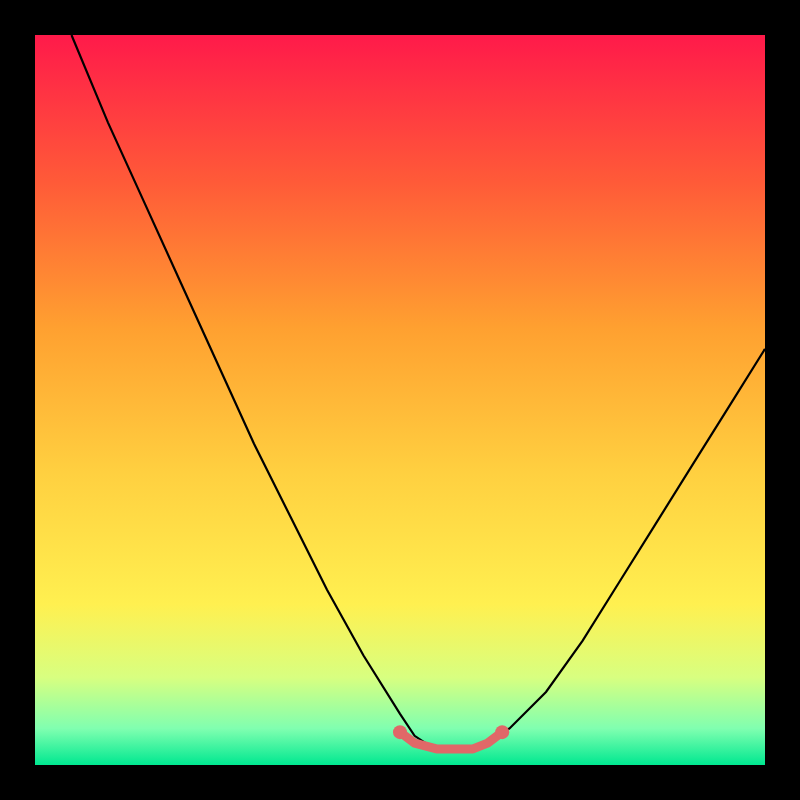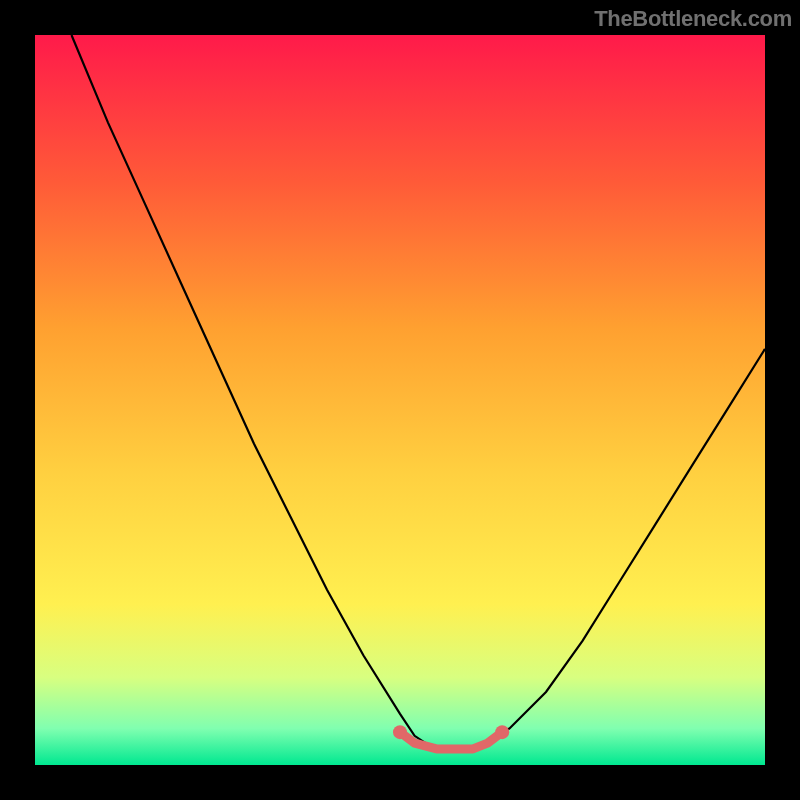--- a/index.html
+++ b/index.html
@@ -55,14 +55,13 @@
       </defs>
       <rect id="bg-rect" x="0" y="0" width="730" height="730" fill="url(#bg-grad)"></rect>
       <path id="curve-main" fill="none" stroke="#000000" stroke-width="2.2" d="M36.50 0.00 L73.00 87.60 L109.50 167.90 L146.00 248.20 L182.50 328.50 L219.00 408.80 L255.50 481.80 L292.00 554.80 L328.50 620.50 L365.00 678.90 L379.60 700.80 L401.50 715.40 L423.40 715.40 L438.00 715.40 L452.60 708.10 L474.50 693.50 L511.00 657.00 L547.50 605.90 L584.00 547.50 L620.50 489.10 L657.00 430.70 L693.50 372.30 L730.00 313.90"></path>
       <path id="curve-marker" fill="none" stroke="#e06868" stroke-width="9" stroke-linecap="round" stroke-linejoin="round" d="M365.00 697.15 L379.60 708.10 L401.50 713.94 L423.40 713.94 L438.00 713.94 L452.60 708.10 L467.20 697.15"></path>
       <g id="marker-dots">
           <circle cx="365.00" cy="697.15" r="7" fill="#e06868"></circle>
           <circle cx="467.20" cy="697.15" r="7" fill="#e06868"></circle>
         </g>
     </svg>
   </div>
-  <div class="watermark">TheBottleneck.com</div>
 </div>
 
 </body></html>

